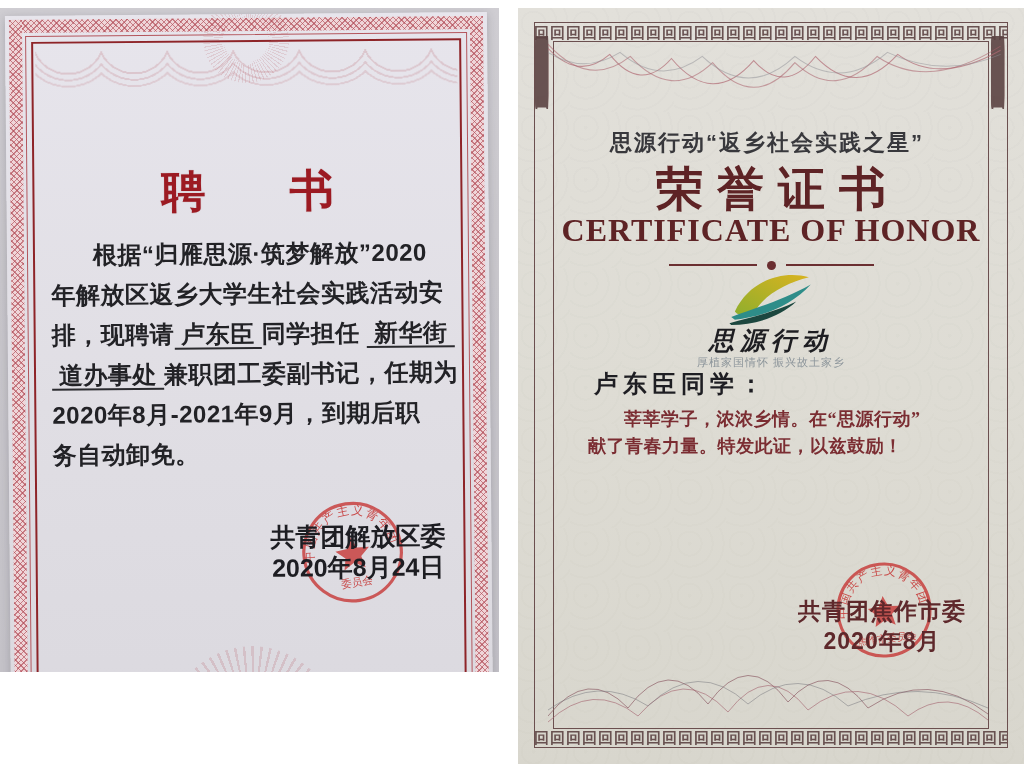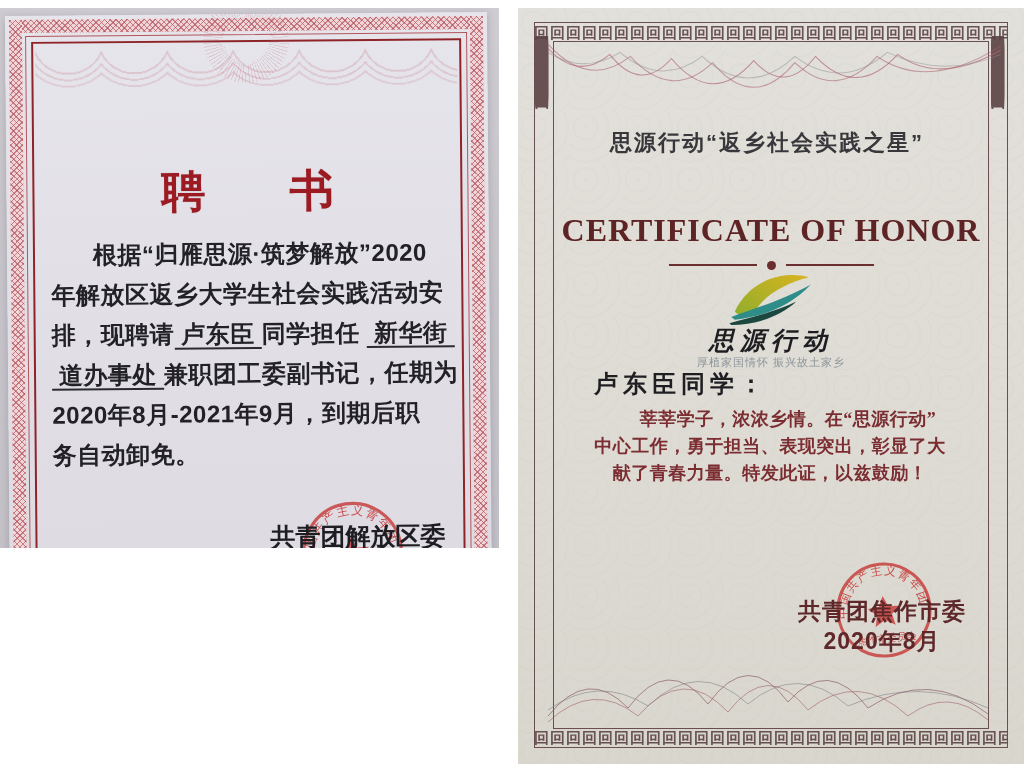--- a/index.html
+++ b/index.html
@@ -1,20 +1,20 @@
 <!DOCTYPE html>
 <html><head>
 <meta charset="utf-8">
 <style>
   * { margin:0; padding:0; box-sizing:border-box; }
   body { background:#ffffff; font-family:"Liberation Sans", sans-serif; }
   .canvas { position:relative; width:1024px; height:768px; background:#ffffff; overflow:hidden; }
 
   
-  .photo-left { position:absolute; left:0; top:8px; width:499px; height:540px;
+  .photo-left { position:absolute; left:0; top:8px; width:499px; height:664px;
     background:linear-gradient(180deg,#cfcdd2 0%,#c9c7cc 40%,#c4c2c8 100%); overflow:hidden; }
   .paper-left { position:absolute; left:8px; top:6px; width:482px; height:712px;
     background:linear-gradient(180deg,#e7e5ec 0%,#e0dee4 55%,#dbd9df 100%);
     transform:rotate(-0.5deg); overflow:hidden; box-shadow:0 2px 8px rgba(60,60,70,.25); }
 
   .lace { position:absolute; background-color:#efd5d8;
     background-image:
       repeating-linear-gradient(45deg, rgba(178,77,88,.65) 0 1px, transparent 1px 4px),
       repeating-linear-gradient(-45deg, rgba(178,77,88,.65) 0 1px, transparent 1px 4px);
   }
@@ -86,21 +86,21 @@
   .r-logo-name { position:absolute; top:316px; left:0; right:0; text-align:center;
     font-family:Liberation Mono, monospace; font-size:25px; font-weight:800; color:#1e1e22;
     letter-spacing:6px; font-style:italic; }
   .r-logo-tagline { position:absolute; top:347px; left:0; right:0; text-align:center;
     font-size:11px; color:#8b949a; letter-spacing:1px; }
 
   .r-greeting { position:absolute; top:360px; left:76px;
     font-family:"Liberation Serif", serif; font-size:24px; font-weight:bold; color:#1e1e23; letter-spacing:5px; }
   .r-body { position:absolute; top:398px; left:70px; right:72px;
     font-family:"Liberation Serif", serif; font-size:18px; font-weight:bold; color:#7b2d32;
-    line-height:27px; letter-spacing:.5px;text-align:center; }
+    line-height:27px; letter-spacing:.5px; }
   .r-line { white-space:nowrap; }
   .r-indent { text-indent:36px; }
 
   .r-sign { position:absolute; top:588px; right:58px; text-align:center; z-index:3;
     font-size:23px; font-weight:bold; color:#5e282b; line-height:30px; letter-spacing:1px; }
 
   .wave { position:absolute; left:30px; right:30px; pointer-events:none; }
   .wave-top-r { top:32px; height:72px; }
   .wave-bot-r { bottom:34px; height:84px; }
 </style>
@@ -158,20 +158,21 @@
     <div class="mstrip mstrip-l">回回回回回回回回回回回回回回回回回回回回回回回回回回回回回回回回回回回回回回回回回回回回回回回回回回回回回回回回回回回回</div>
     <div class="mstrip mstrip-r">回回回回回回回回回回回回回回回回回回回回回回回回回回回回回回回回回回回回回回回回回回回回回回回回回回回回回回回回回回回回</div>
 
     <svg class="wave wave-top-r" viewBox="0 0 440 70" preserveAspectRatio="none">
       <path d="M0 8 Q 30 40 60 14 Q 90 52 120 18 Q 160 66 200 20 Q 230 54 260 16 Q 300 58 340 14 Q 380 44 440 10" fill="none" stroke="#b06a74" stroke-width="1" opacity=".7"></path>
       <path d="M0 4 Q 40 48 80 16 Q 120 60 160 22 Q 200 70 240 22 Q 280 60 320 16 Q 370 50 440 6" fill="none" stroke="#a95f6a" stroke-width="1" opacity=".55"></path>
       <path d="M0 12 Q 35 34 70 12 Q 110 46 150 16 Q 195 58 240 16 Q 285 50 330 12 Q 385 38 440 14" fill="none" stroke="#8f8f95" stroke-width="1" opacity=".5"></path>
     </svg>
 
     <div class="r-subtitle">思源行动“返乡社会实践之星”</div>
+    <div class="r-title">荣誉证书</div>
     <div class="r-title-en">CERTIFICATE OF HONOR</div>
     <div class="r-divider">
       <span class="ln"></span>
       <span class="dt"></span>
       <span class="ln"></span>
     </div>
 
     <div class="r-logo">
       <svg width="92" height="56" viewBox="0 0 100 62">
         <defs>
@@ -185,21 +186,20 @@
         <path d="M4 59 C 30 52, 56 46, 78 35 C 60 52, 32 61, 6 61 Z" fill="#1c473f"></path>
       </svg>
     </div>
     <div class="r-logo-name">思源行动</div>
     <div class="r-logo-tagline">厚植家国情怀 振兴故土家乡</div>
 
     <div class="r-greeting">卢东臣同学：</div>
 
     <div class="r-body">
       <div class="r-line r-indent">莘莘学子，浓浓乡情。在“思源行动”</div>
-      <div class="r-line">中心工作，勇于担当、表现突出，彰显了大</div>
       <div class="r-line">献了青春力量。特发此证，以兹鼓励！</div>
     </div>
 
     <div class="r-sign">
       <div>共青团焦作市委</div>
       <div>2020年8月</div>
     </div>
 
     <svg class="seal seal-right" viewBox="0 0 100 100">
       <circle cx="50" cy="50" r="46" fill="none" stroke="#c5302f" stroke-width="3" opacity=".9"></circle>

